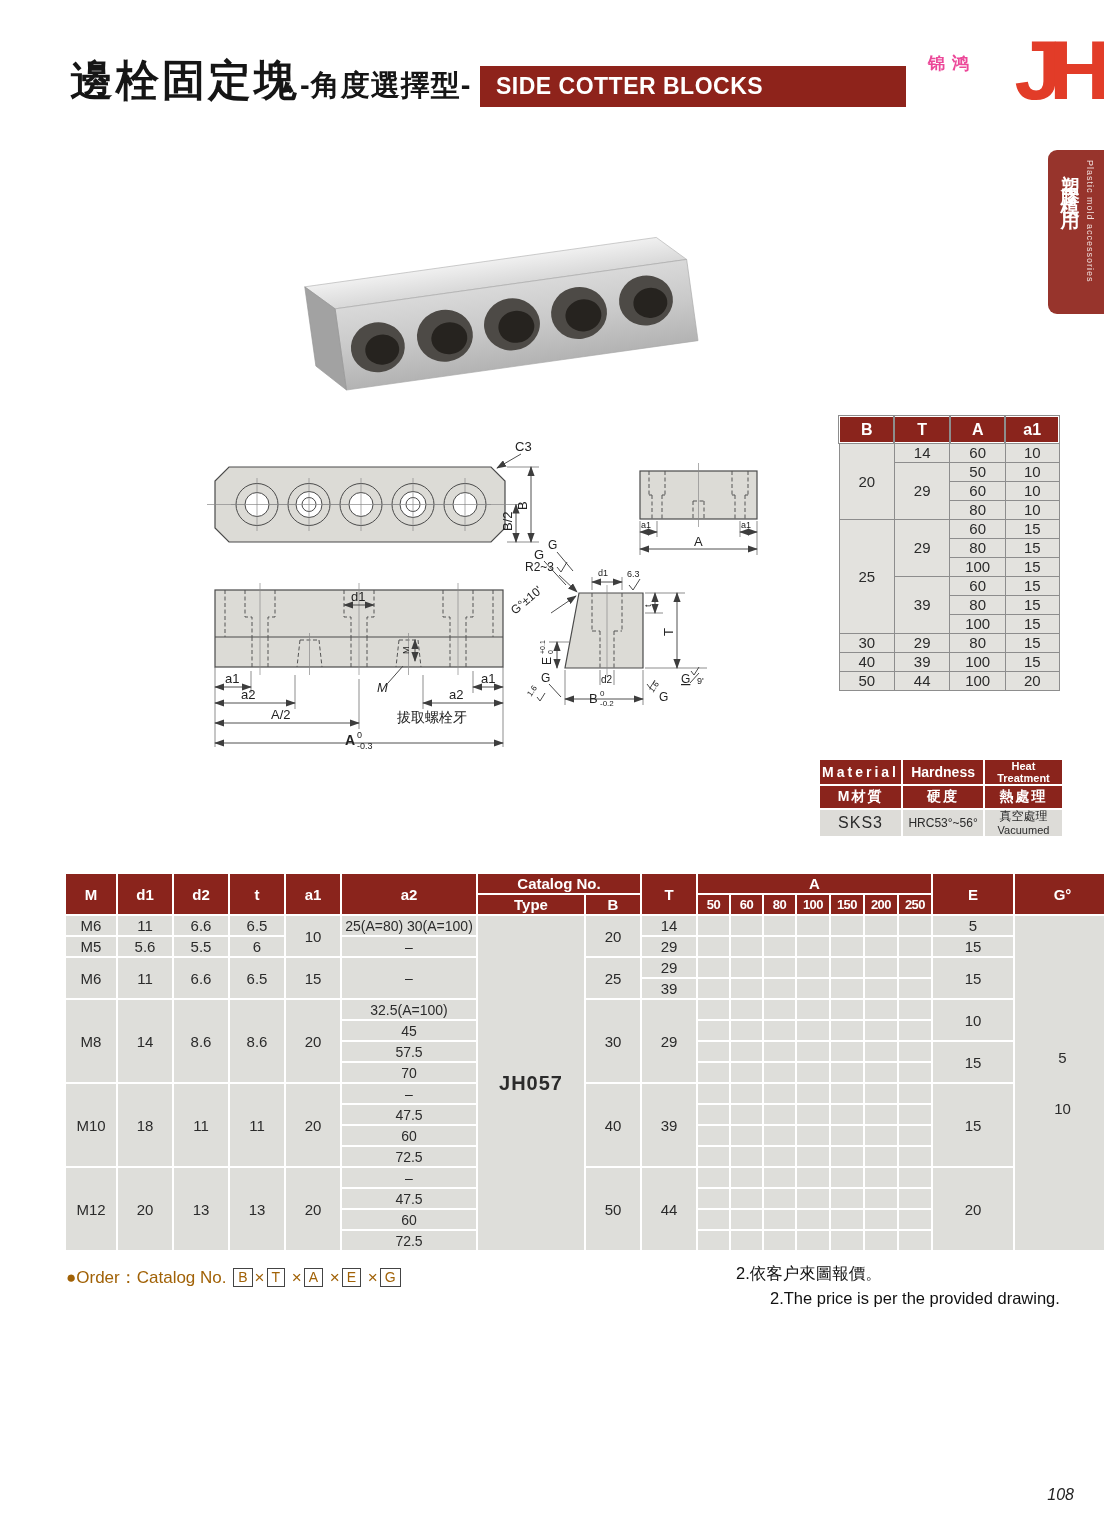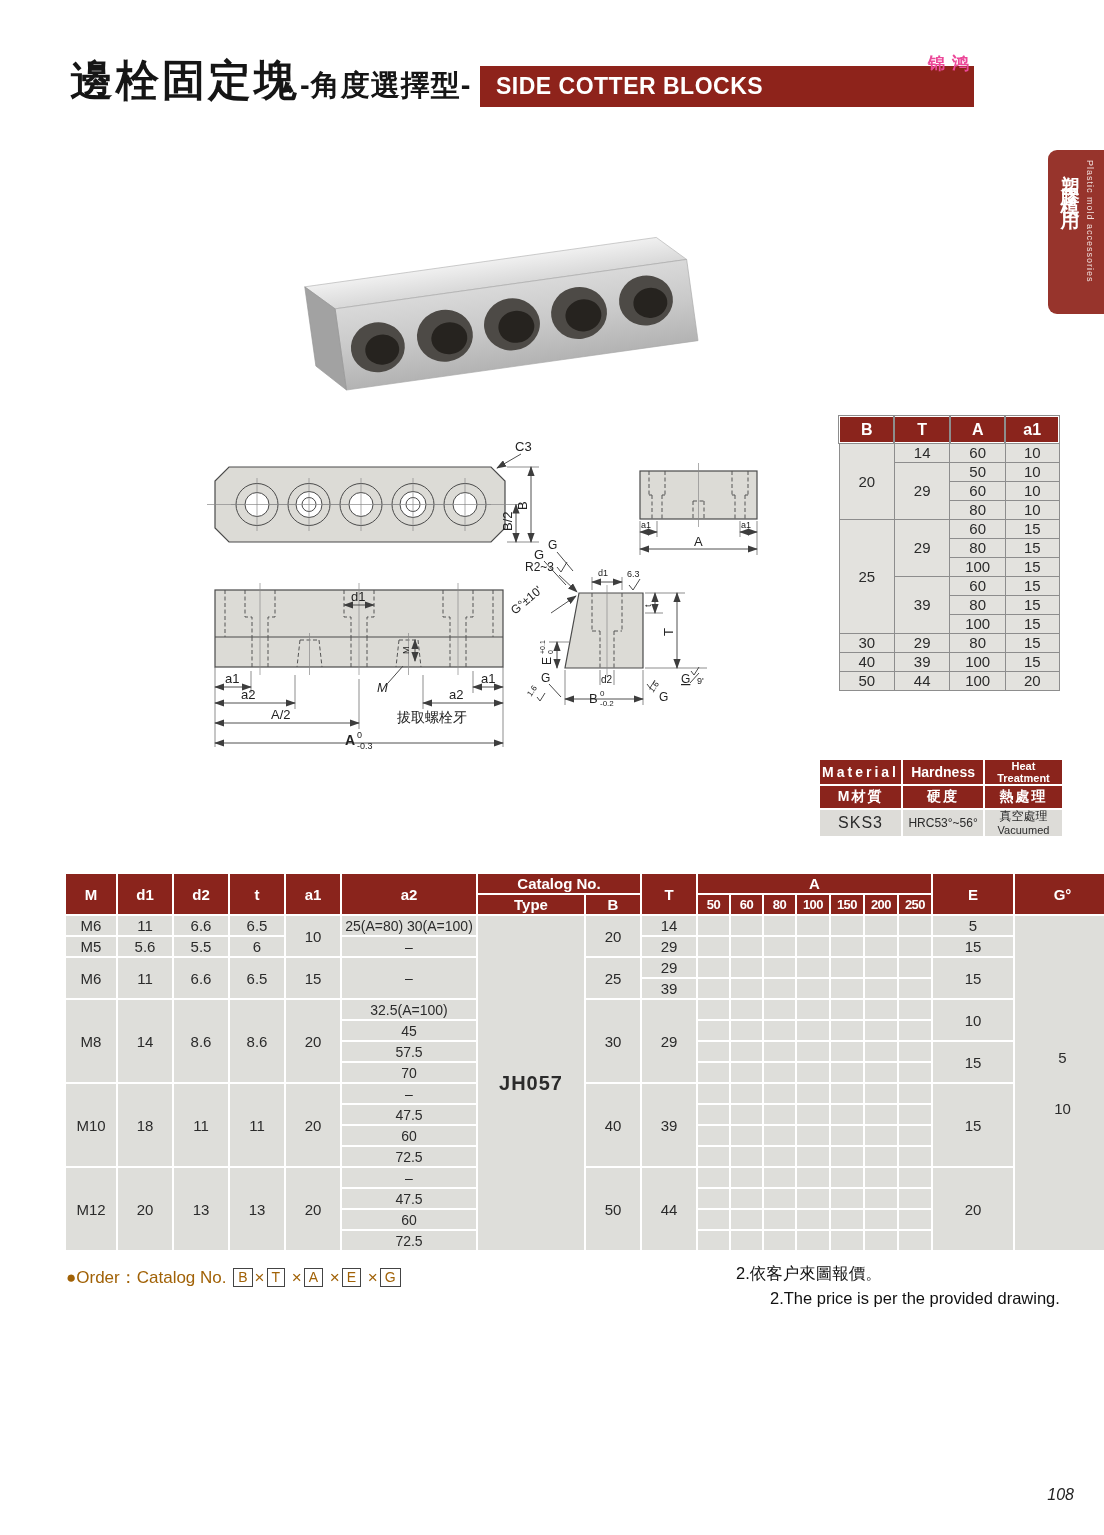--- a/index.html
+++ b/index.html
@@ -3,21 +3,21 @@
 <meta charset="utf-8">
 <style>
   * { margin:0; padding:0; box-sizing:border-box; }
   body { background:#888; font-family:"Liberation Sans", sans-serif; }
   .page { position:relative; width:1104px; height:1535px; background:#ffffff; margin:0 auto; overflow:hidden; }
 
   
   .title-wrap { position:absolute; left:70px; top:52px; white-space:nowrap; color:#151515; }
   .title-main { font-size:43px; font-weight:900; letter-spacing:3px; }
   .title-sub  { font-size:29px; font-weight:900; letter-spacing:1px; }
-  .banner { position:absolute; left:480px; top:66px; width:494px; height:41px; background:#8e231b;
+  .banner { position:absolute; left:480px; top:66px; width:426px; height:41px; background:#8e231b;
             color:#fff; font-weight:bold; font-size:23px; line-height:41px; padding-left:16px; letter-spacing:.5px; }
   .logo { position:absolute; left:922px; top:38px; width:178px; height:84px; }
   .logo-zh { position:absolute; left:6px; top:14px; color:#ec4899; font-size:17px; font-weight:bold; letter-spacing:7px; }
   .logo-jh { position:absolute; right:2px; top:-16px; color:#e23c28; font-size:84px; font-weight:900; letter-spacing:-12px; font-family:"Liberation Sans", sans-serif; }
 
   
   .side-tab { position:absolute; right:0; top:150px; width:56px; height:164px; background:#97342c;
               border-radius:9px 0 0 9px; display:flex; justify-content:center; padding-top:10px; gap:2px; }
   .side-zh { writing-mode:vertical-rl; color:#fff; font-size:19px; font-weight:bold; letter-spacing:12px; }
   .side-en { writing-mode:vertical-rl; color:#f0dedc; font-size:9px; letter-spacing:1px; }
@@ -65,20 +65,21 @@
 <body>
 
 <div class="page">
 
   <div class="title-wrap">
     <span class="title-main">邊栓固定塊</span><span class="title-sub">-角度選擇型-</span>
   </div>
   <div class="banner">SIDE COTTER BLOCKS</div>
   <div class="logo">
     <span class="logo-zh">锦鸿</span>
+    <span class="logo-jh">JH</span>
   </div>
 
   <div class="side-tab">
     <span class="side-zh">塑膠模用</span>
     <span class="side-en">Plastic mold accessories</span>
   </div>
 
   <svg style="position:absolute;left:250px;top:192px;" width="470" height="240" viewBox="0 0 470 240">
     <defs>
       <linearGradient id="gmetal" x1="0" y1="0" x2="0" y2="1">

